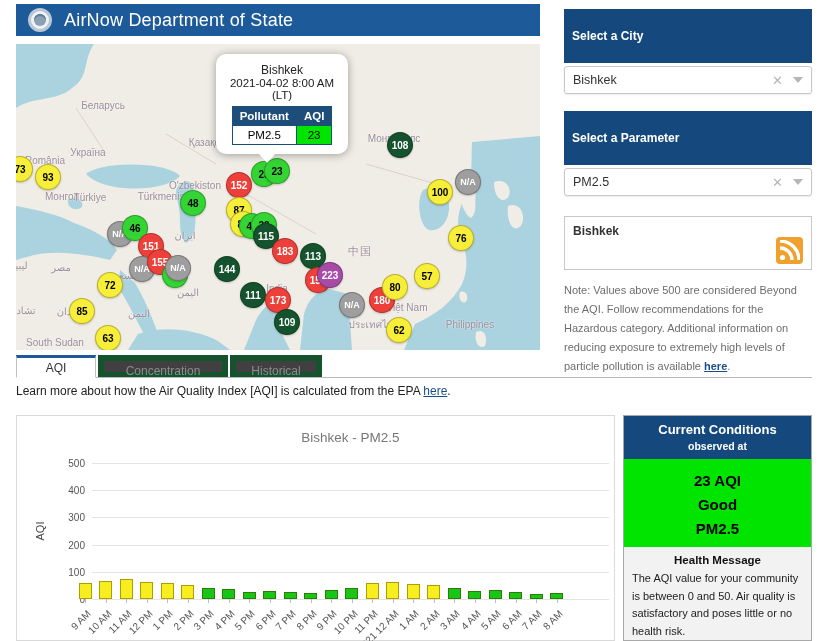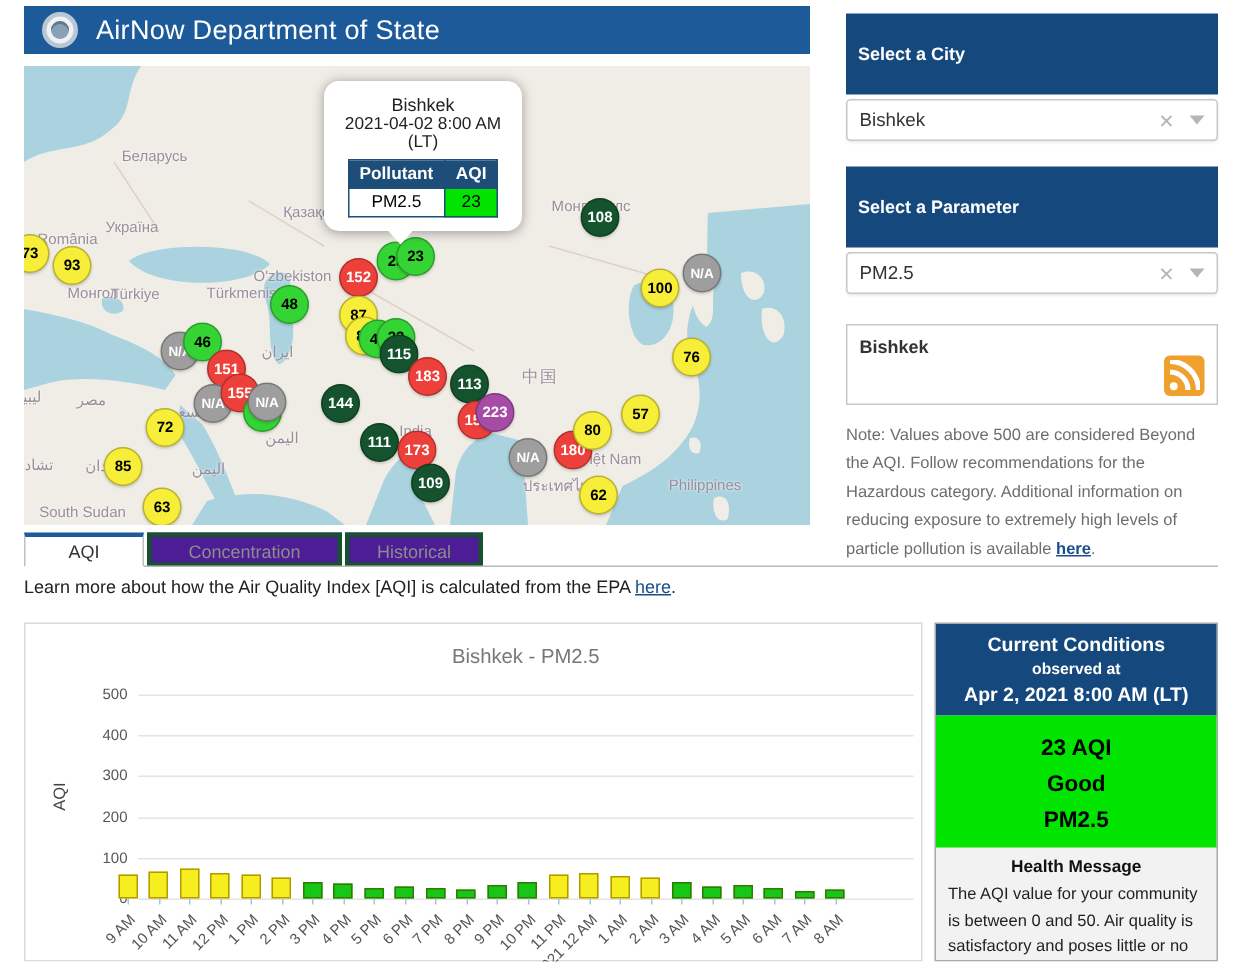--- a/index.html
+++ b/index.html
@@ -47,21 +47,21 @@
   .rss-city { font-size:12px; font-weight:bold; color:#333; }
   .rss-icon { position:absolute; right:8px; bottom:5px; width:27px; height:27px; background:#efa02d; border-radius:4px; }
   .rss-icon svg { position:absolute; left:3px; top:3px; }
   .note { margin-top:11px; font-size:11px; color:#6d6d6d; line-height:1.72; }
   .note a, .learn a { color:#1a4e8a; text-decoration:underline; font-weight:bold; }
 
   
   .tabs { left:16px; top:355px; width:796px; height:23px; }
   .tab { position:absolute; top:0; height:23px; text-align:center; font-size:12px; line-height:21px; cursor:pointer; }
   .tab.active { background:#fff; border:1px solid #c0c0c0; border-top:3px solid #1d5a99; border-bottom:1px solid #fff; color:#333; z-index:2; }
-  .tab.inactive { background:#4c1d95; border:3px solid #14532d; color:#8c8c8c; }
+  .tab.inactive { background:#404040; border:6px solid #14532d; color:#8c8c8c; }
   .tabs-divider { left:16px; top:377px; width:796px; height:0; border-top:1px solid #b9b9b9; }
   .learn { left:16px; top:384px; font-size:12px; color:#222; }
   .learn a { font-weight:normal; }
 
   
   .chart-panel { left:16px; top:415px; width:599px; height:226px; border:1px solid #d9d9d9; background:#fff; }
   .chart-title { position:absolute; left:75px; top:14px; width:517px; text-align:center; font-size:13.5px; color:#777; }
   .gridline { position:absolute; left:75px; width:517px; height:0; border-top:1px solid #e4e4e4; }
   .ytick { position:absolute; width:32px; text-align:right; font-size:10px; color:#555; }
   .ylab { position:absolute; left:8px; top:115px; transform:translate(-0%,-50%) rotate(-90deg); transform-origin:center; font-size:11px; color:#444; width:30px; text-align:center; }
@@ -338,21 +338,20 @@
       <div class="bar" style="left: 533px; top: 176.744px; height: 6.256px; background: rgb(24, 198, 24); border: 1.5px solid rgb(46, 125, 0);"></div>
       <div class="xtick" style="left: 539.5px;"></div>
       <div class="xlabel" style="left: 469.5px; top: 192px;">8 AM</div>
     </div>
 </div>
 
 <div class="abs cc">
   <div class="cc-head">
     <div class="cc-title">Current Conditions</div>
     <div class="cc-obs">observed at</div>
-    <div class="cc-date">Apr 2, 2021 8:00 AM (LT)</div>
   </div>
   <div class="cc-green">
     <div>23 AQI</div>
     <div>Good</div>
     <div>PM2.5</div>
   </div>
   <div class="cc-health">
     <div class="cc-health-title">Health Message</div>
     <div class="cc-health-body">The AQI value for your community is between 0 and 50. Air quality is satisfactory and poses little or no health risk.</div>
   </div>

